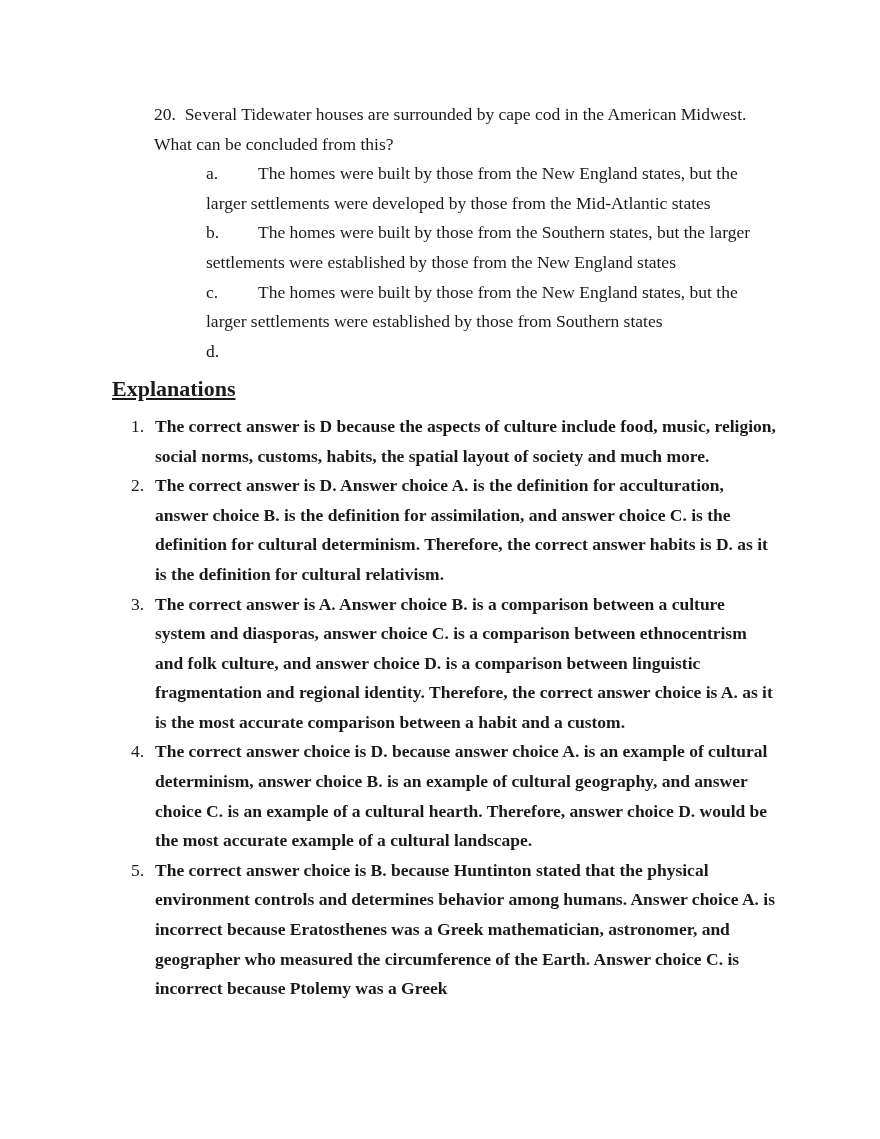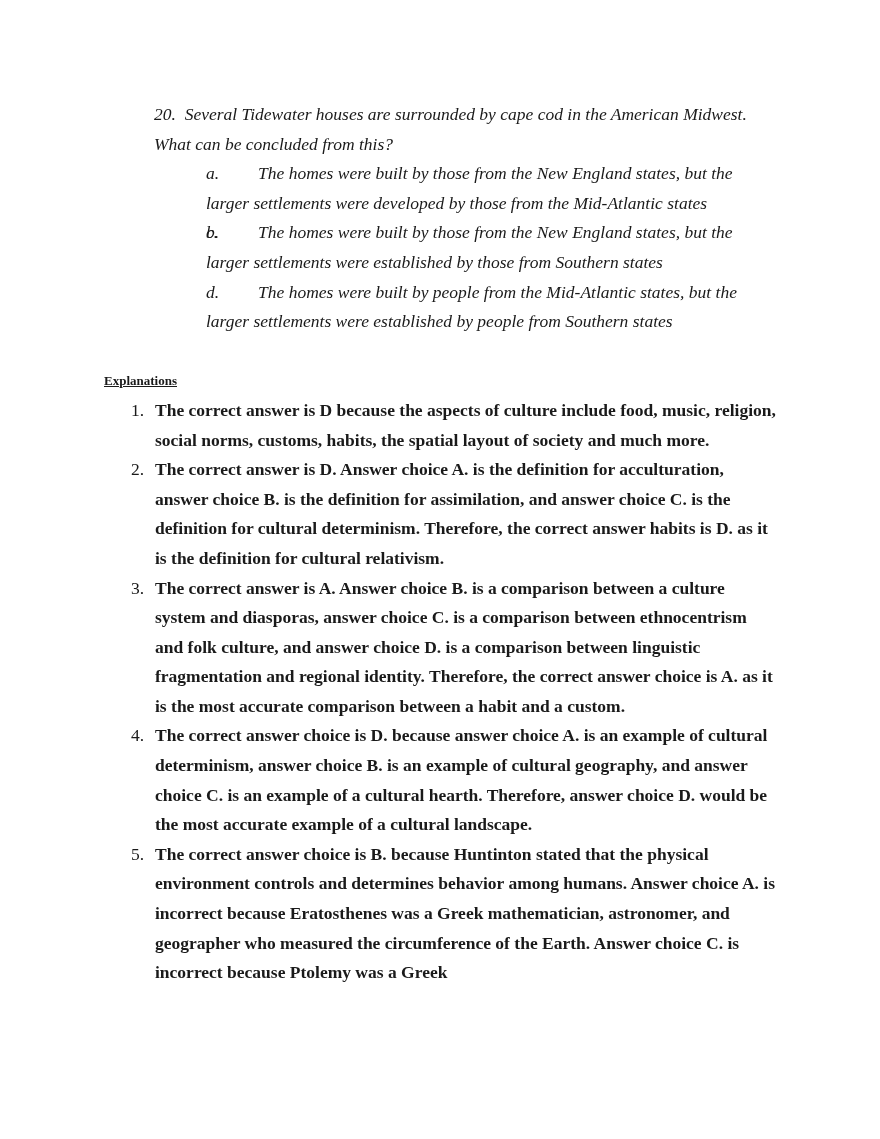--- a/index.html
+++ b/index.html
@@ -30,21 +30,20 @@
     left: 104px;
     top: 100px;
     width: 672px;
   }
 
   
   .question {
     font-size: 17.5px;
     line-height: 29.6px;
     text-align: left;
-    font-style: italic;
   }
 
   
   .q-line {
     padding-left: 50px;
   }
 
   
   .options {
     margin: 0;
@@ -67,24 +66,24 @@
     text-indent: 52px;     
   }
 
   
   .blank-line {
     height: 29.6px;
   }
 
   
   .explanations-heading {
-    font-size: 13px;
+    font-size: 22px;
     line-height: 29.6px;
     font-weight: bold;
-    margin: 0;
+    margin: 8px;
     padding: 0;
   }
   .explanations-heading span {
     text-decoration: underline;
   }
 
   
   .explanations-list {
     margin: 0;
     padding: 0;
@@ -119,28 +118,28 @@
         <span>20.</span><span>&nbsp; </span><span>Several Tidewater houses are surrounded by cape cod in the American Midwest. What can be concluded from this?</span>
       </div>
 
       <ul class="options">
         <li class="option">
           <span class="option-marker">a.</span>
           <span class="option-text">The homes were built by those from the New England states, but the larger settlements were developed by those from the Mid-Atlantic states</span>
         </li>
         <li class="option">
           <span class="option-marker">b.</span>
+          <span class="option-text">The homes were built by those from the Southern states, but the larger settlements were established by those from the New England states</span>
         </li>
         <li class="option">
           <span class="option-marker">c.</span>
           <span class="option-text">The homes were built by those from the New England states, but the larger settlements were established by those from Southern states</span>
         </li>
         <li class="option">
           <span class="option-marker">d.</span>
-          <span class="option-text">The homes were built by people from the Mid-Atlantic states, but the larger settlements were established by people from Southern states</span>
         </li>
       </ul>
     </div>
 
     <div class="blank-line"></div>
 
     <div class="explanations-heading">
       <span>Explanations</span>
     </div>
 

